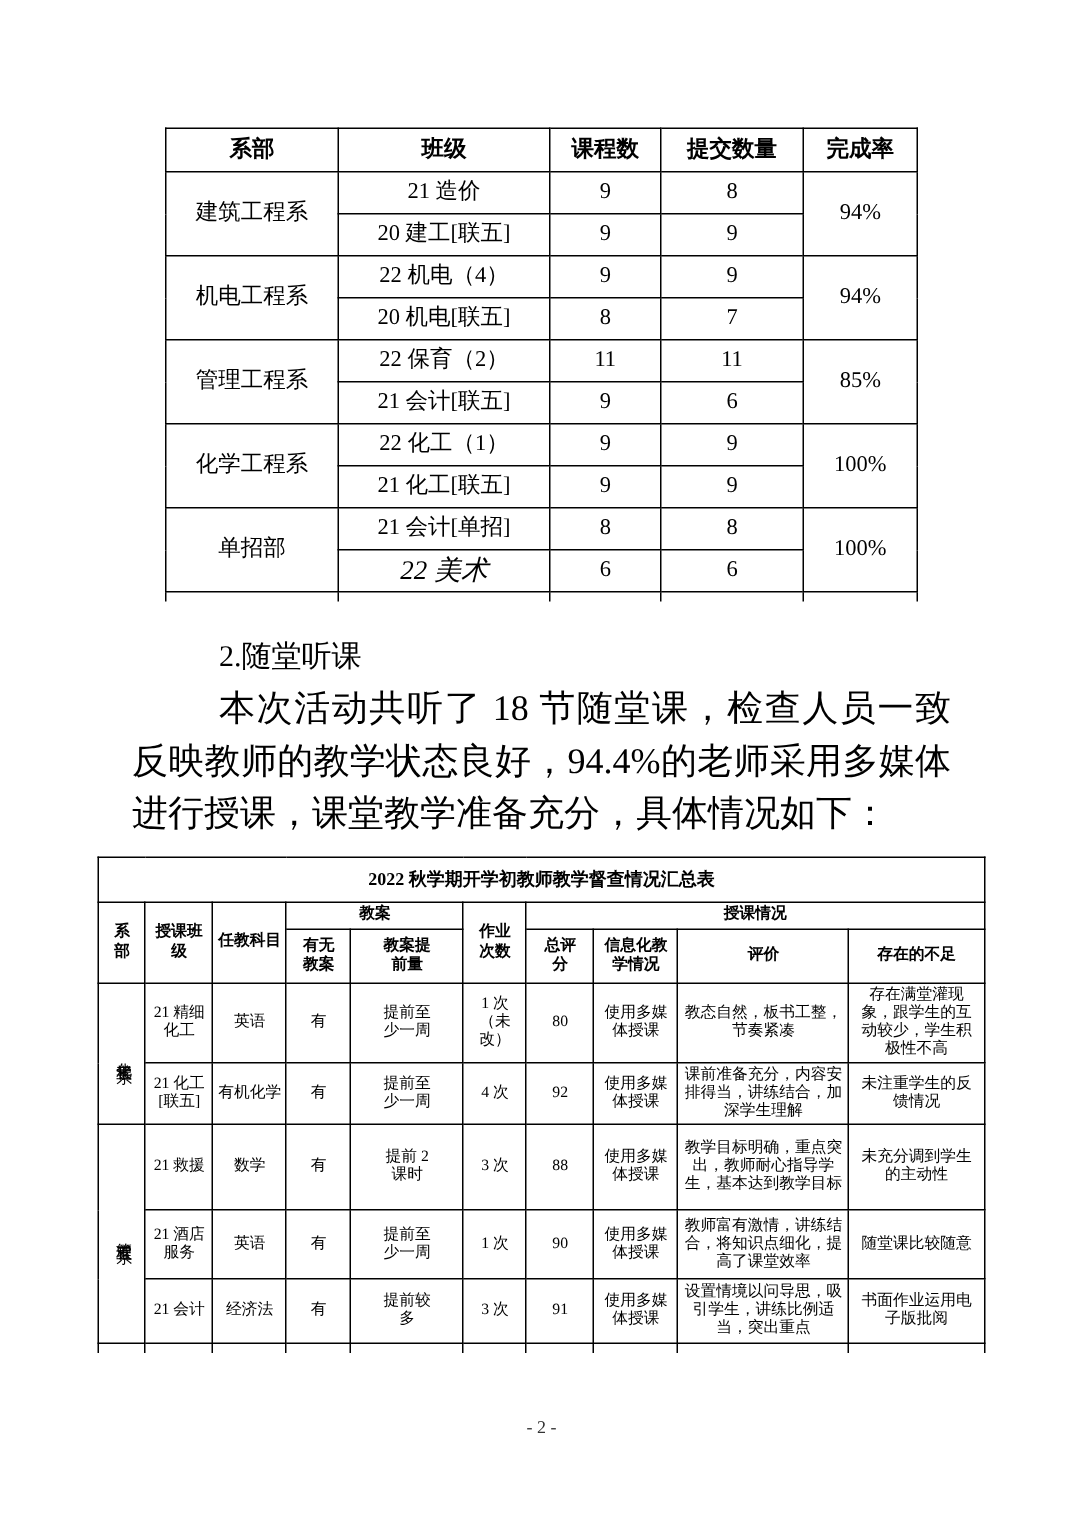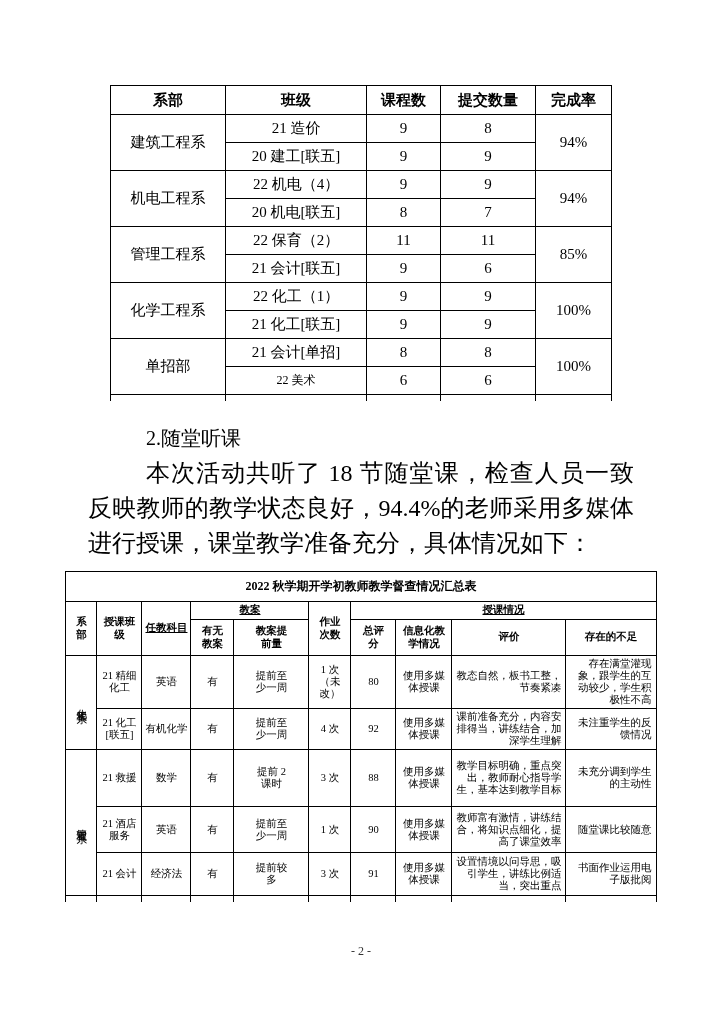--- a/index.html
+++ b/index.html
@@ -8,31 +8,31 @@
     font-family:"Liberation Serif","DejaVu Serif",serif;
     color:#000;position:relative;overflow:hidden;
   }
   table{border-collapse:collapse;table-layout:fixed;}
   td{border:1px solid #000;text-align:center;vertical-align:middle;
      overflow:hidden;padding:1px 3px;}
   
   .t1{width:501px;margin:85px auto 0;font-size:15px;line-height:1.25;}
   .t1 .hdr td{height:26px;font-weight:bold;}
   .t1 td{height:25px;}
-  .t1 .big{font-size:12px;}
+  .t1 .big{font-size:18px;font-style:italic;}
   
   .heading{margin:20px 88px 0;font-size:20px;line-height:35px;text-indent:58px;}
   .para{margin:0 88px;font-size:24px;line-height:35px;text-indent:58px;
         text-align:justify;}
   
   .t2{width:590px;margin:10px auto 0;font-size:10.5px;line-height:1.15;}
   .t2 .title-row td{height:27px;font-weight:bold;font-size:12px;}
-  .t2 .hgroup td{height:15px;font-weight:bold;text-decoration:underline;}
+  .t2 .hgroup td{height:15px;font-weight:bold;}
   .t2 .hsub td{height:33px;font-weight:bold;}
-  .t2 td.left{text-align:right;padding:2px 4px;}
+  .t2 td.left{text-align:center;padding:2px 4px;}
   .t2 .r1 td{height:45px;} .t2 .r2 td{height:34px;} .t2 .r3 td{height:52px;}
   .t2 .r4 td{height:41px;} .t2 .r5 td{height:38px;}
   .vert{writing-mode:vertical-lr;text-orientation:upright;display:inline-block;
         line-height:1.1;letter-spacing:1px;}
   .w2{display:inline-block;max-width:2.3em;text-align:center;}
   .w3{display:inline-block;max-width:3.4em;}
   .w4{display:inline-block;max-width:4.3em;}
   .w1{display:inline-block;max-width:1.3em;}
   
   tr.stub td{height:6px;border-top:none;border-bottom:none;padding:0;}

